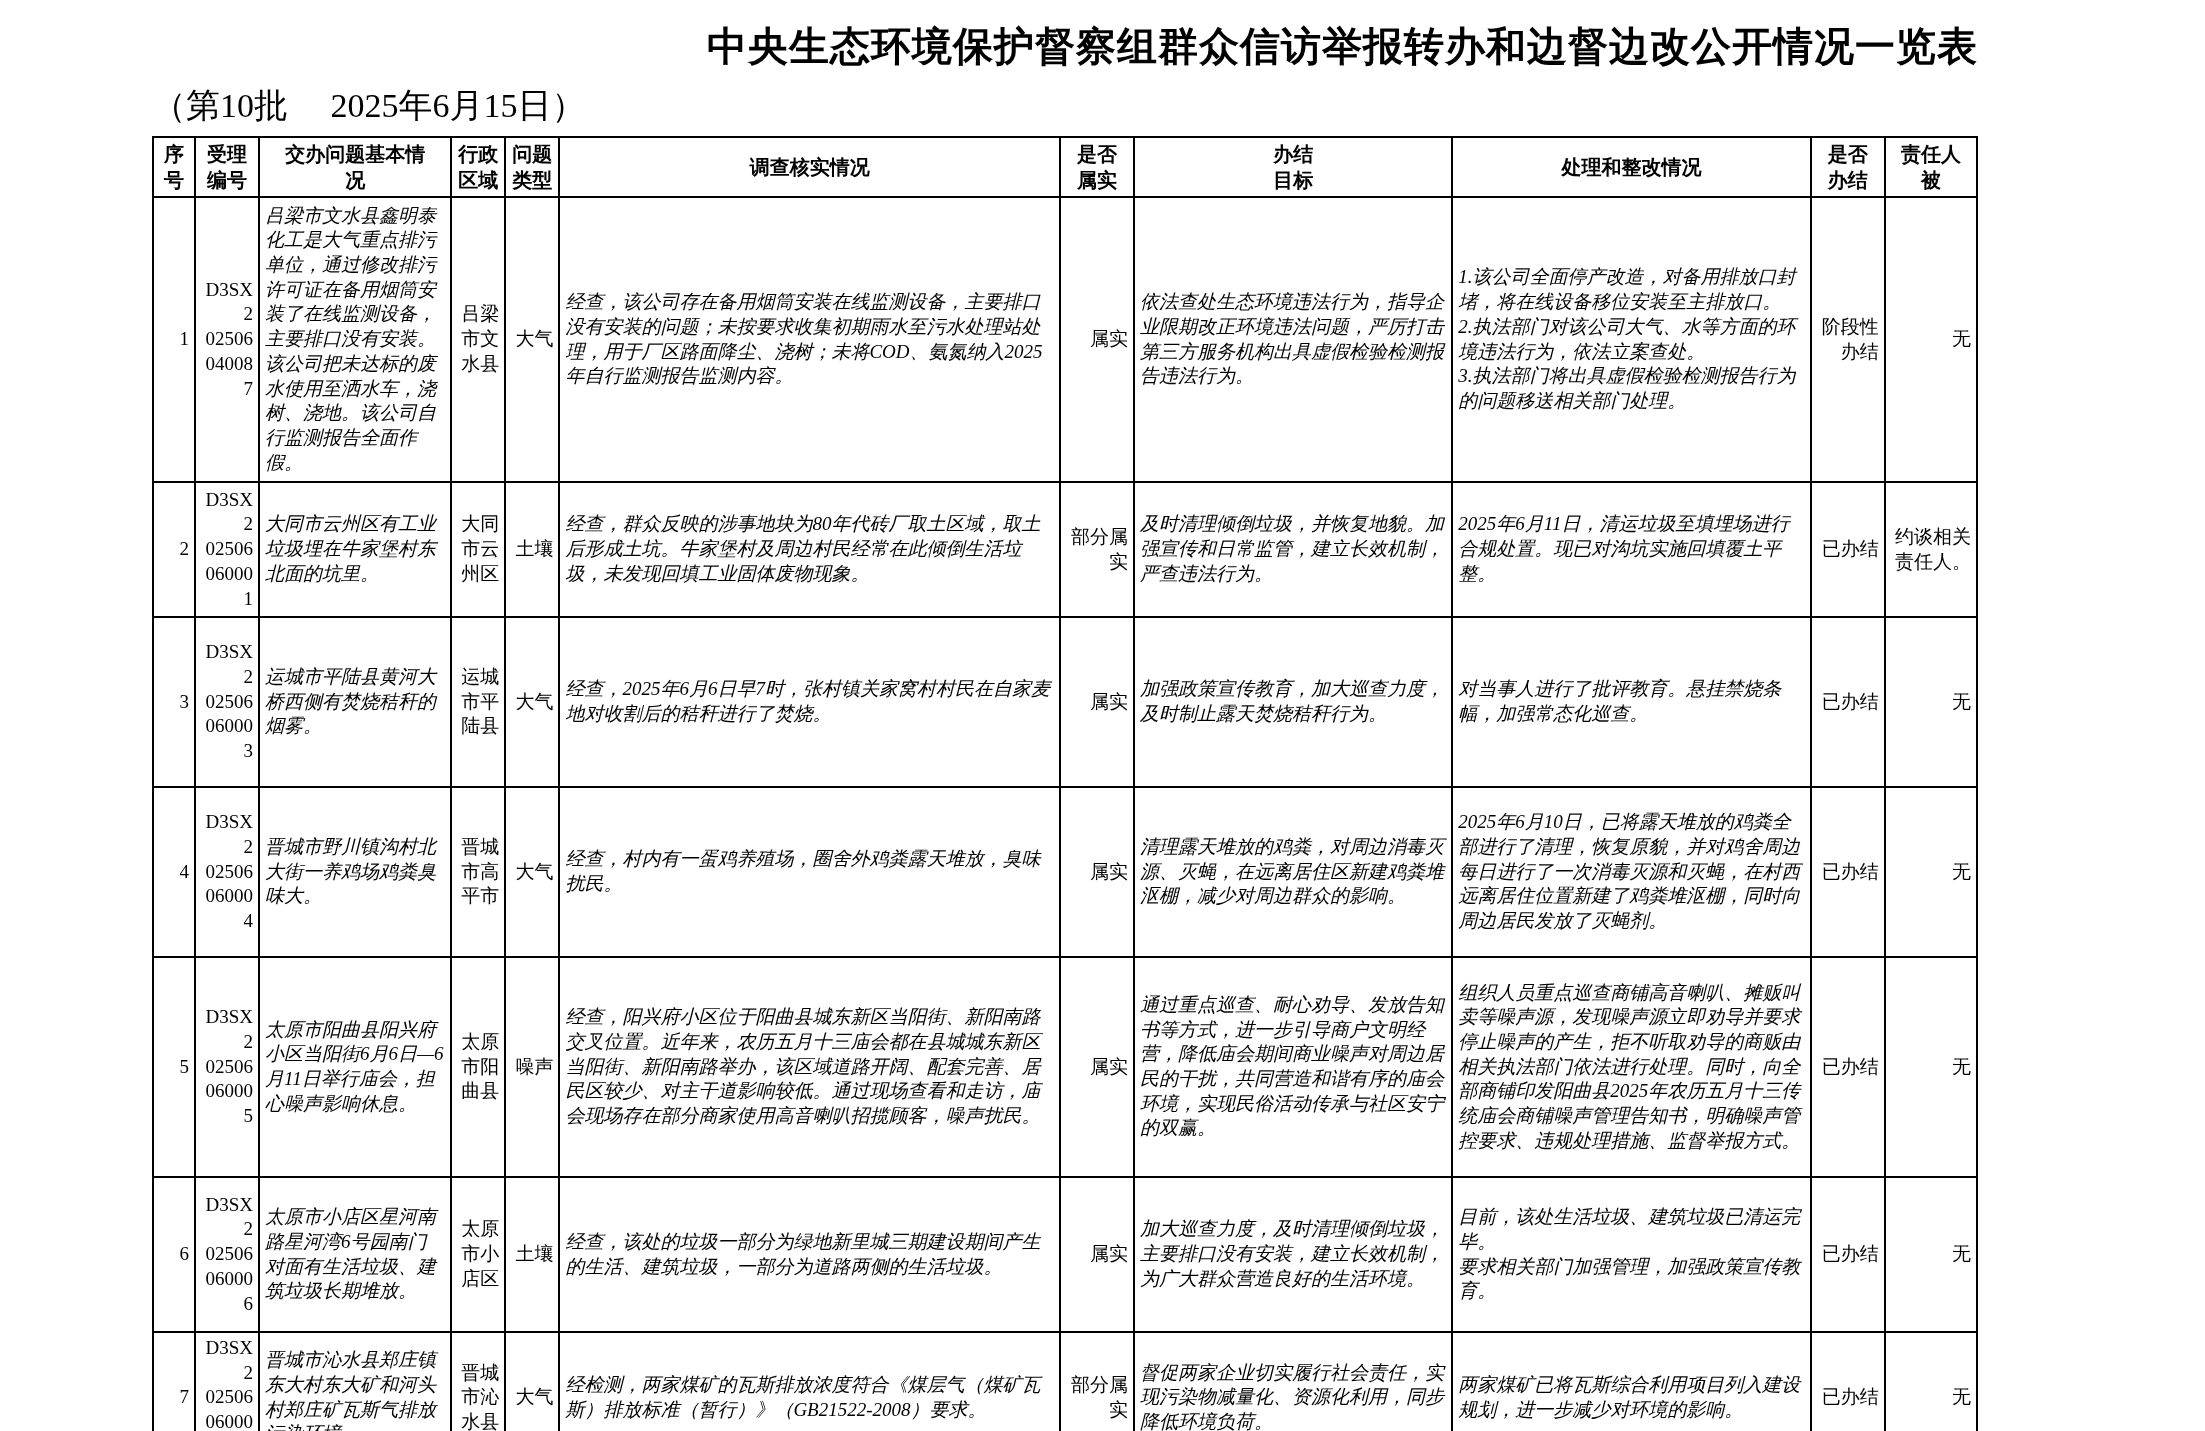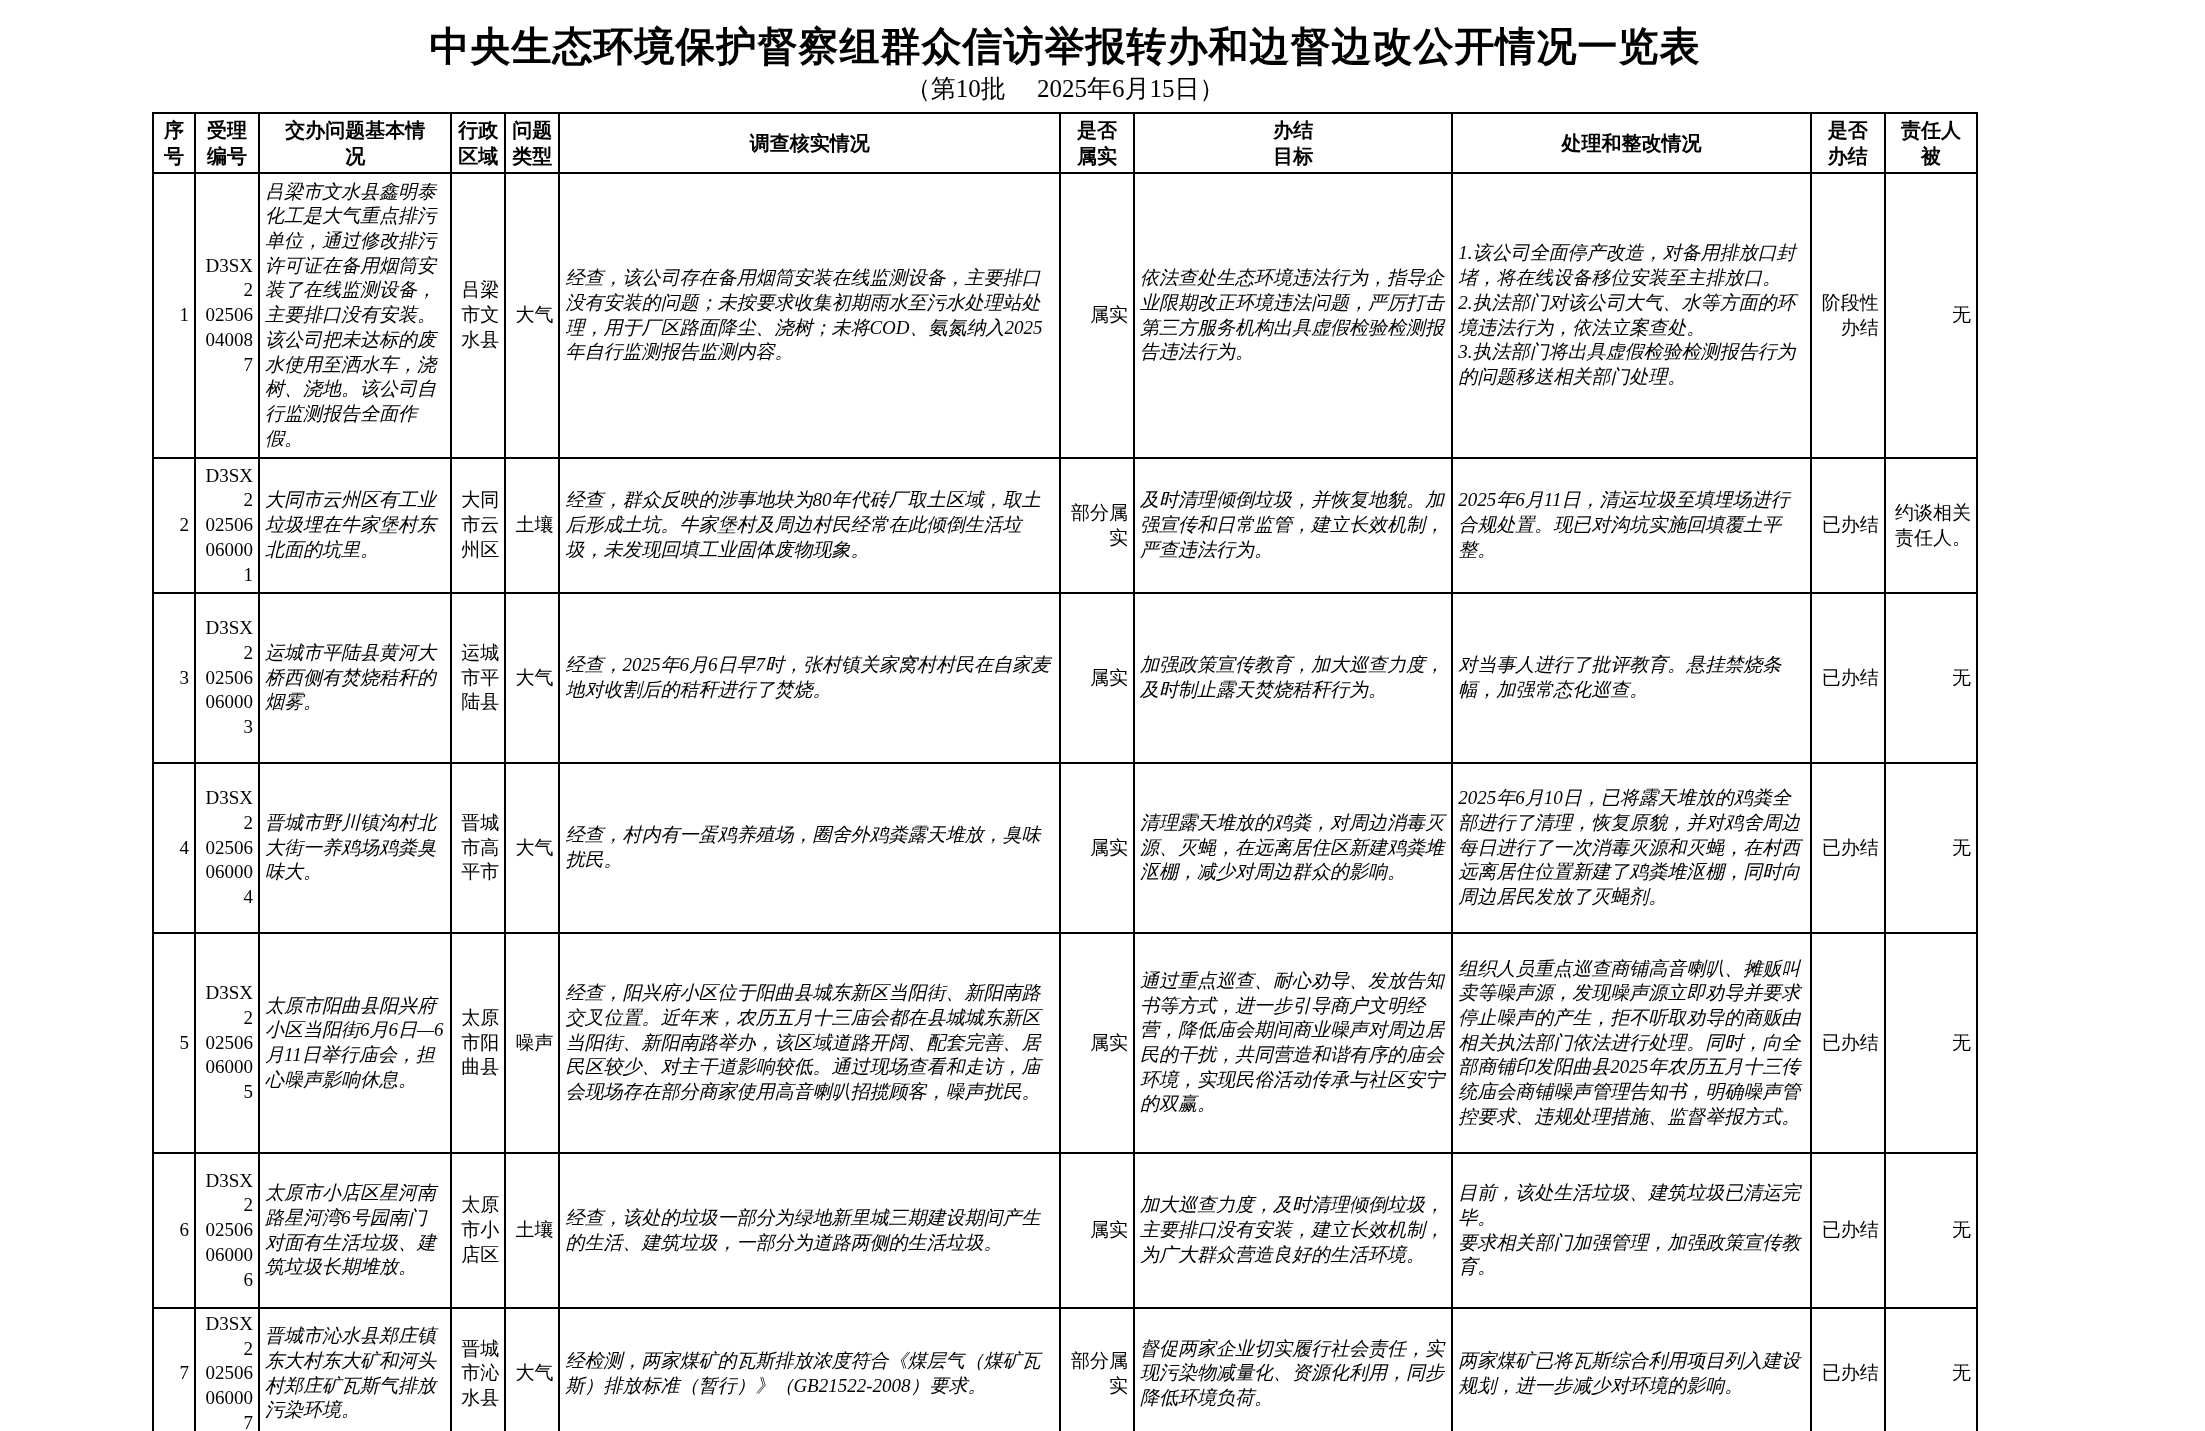--- a/index.html
+++ b/index.html
@@ -4,27 +4,27 @@
 <style>
   * { margin: 0; padding: 0; box-sizing: border-box; }
   html, body { background: #ffffff; }
   body {
     width: 2205px; height: 1431px; overflow: hidden;
     font-family: "Liberation Serif", "DejaVu Serif", serif;
     color: #000;
   }
   .page { padding: 24px 0 0 152px; }
   .doc-title {
-    width: 1826px; text-align: center;
+    width: 1826px; text-align: right;
     font-size: 40px; font-weight: bold; line-height: 1.15;
     letter-spacing: 1px;
   }
   .doc-subtitle {
-    width: 1826px; text-align: center;
-    font-size: 25px; margin-top: 2px;
+    width: 1826px; 
+    font-size: 34px; margin-top: 13px;
   }
   table.main {
     margin-top: 7px;
     border-collapse: collapse; table-layout: fixed;
     width: 1826px;
     border: 2px solid #000;
     border-bottom: 6px solid #000;
   }
   th, td {
     border: 2px solid #000;

